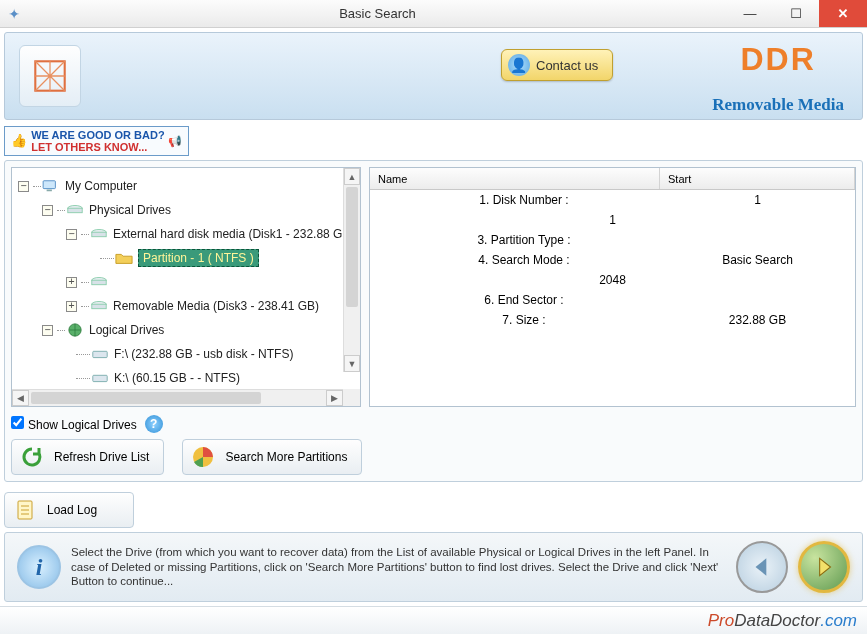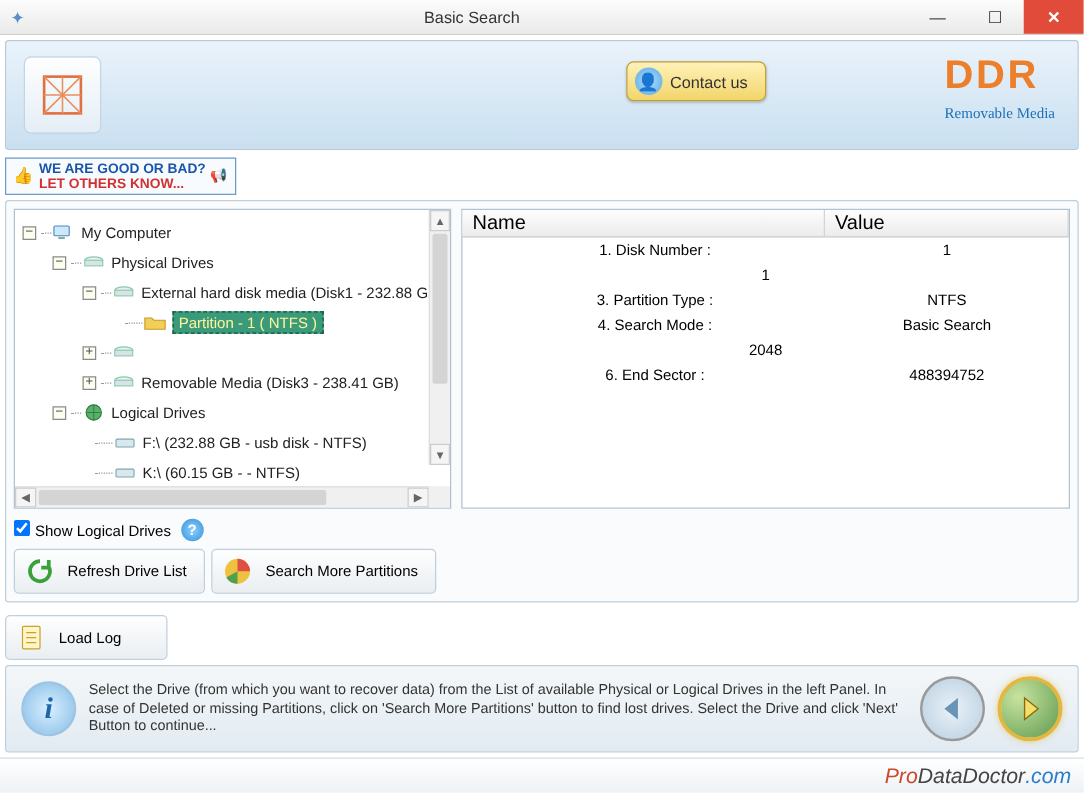--- a/index.html
+++ b/index.html
@@ -12,23 +12,23 @@
 .titlebar .winbtns { display:flex; height:100%; }
 .titlebar .winbtn { width:46px; display:flex; align-items:center; justify-content:center; font-size:13px; color:#333; }
 .titlebar .winbtn.close { background:#e04b3a; color:#fff; width:48px; font-weight:bold; }
 
 
 .header { height:88px; margin:4px 4px 0 4px; border:1px solid #b6c9da; border-radius:3px; background: linear-gradient(#eaf3fb, #c9dff0); position:relative; display:flex; align-items:flex-start; }
 .header .logo-box { width:62px; height:62px; margin:12px 12px 0 14px; border:1px solid #c2d5e4; border-radius:6px; background: linear-gradient(#fefefe,#e4eef6); display:flex; align-items:center; justify-content:center; }
 .header .logo-box svg { width:42px; height:42px; }
 .contact-btn { position:absolute; left:496px; top:16px; height:32px; padding:0 14px 0 6px; border:1px solid #c0a030; border-radius:6px; background: linear-gradient(#fff2b8,#f2d56a); display:flex; align-items:center; gap:6px; font-size:13px; color:#333; font-weight:500; box-shadow:0 1px 2px rgba(0,0,0,.2);}
 .contact-btn .avatar { width:22px; height:22px; border-radius:50%; background: radial-gradient(#aedfff,#5aa6e0); display:flex; align-items:center; justify-content:center; font-size:14px;}
-.brand { position:absolute; right:18px; top:10px; text-align:left; }
+.brand { position:absolute; right:18px; top:10px; text-align:center; }
 .brand .ddr { font-family: "Arial Black", Arial; font-size:32px; letter-spacing:2px; color:#ee7f2a; font-weight:900; line-height:1; }
-.brand .sub { font-family: "Comic Sans MS", cursive; color:#1a70b8; font-size:12px; font-weight:normal; margin-top:8px; }
+.brand .sub { font-family: "Comic Sans MS", cursive; color:#1a70b8; font-size:17px; font-weight:bold; margin-top:20px; }
 
 
 .ribbon { margin:6px 4px 0 4px; }
 .ribbon-inner { display:inline-flex; align-items:center; border:1px solid #6b9bc9; background:#f8fbfe; padding:2px 6px; font-family:"Courier New",monospace; font-size:11px; font-weight:bold; line-height:1.1; }
 .ribbon-inner .thumb { color:#2a66b0; margin-right:4px; font-size:13px;}
 .ribbon-inner .l1 { color:#1a55aa; }
 .ribbon-inner .l2 { color:#d03030; }
 .ribbon-inner .mega { color:#d03030; margin-left:4px; }
 
 
@@ -51,32 +51,32 @@
 
 .node { display:flex; align-items:center; height:24px; white-space:nowrap; }
 .exp { width:11px; height:11px; border:1px solid #8a8a8a; background:#fdfdf0; display:inline-flex; align-items:center; justify-content:center; font-size:10px; line-height:1; color:#555; margin-right:4px; font-family:monospace;}
 .dots-h { display:inline-block; height:1px; border-top:1px dotted #999; vertical-align:middle;}
 .ic { width:20px; height:14px; display:inline-flex; align-items:center; justify-content:center; margin-right:4px;}
 .ic-computer svg, .ic-drive svg, .ic-folder svg, .ic-globe svg { width:18px; height:14px; }
 .node-label { color:#222; }
 .node-label.sel { background:#3a9a7a; border:1px dashed #0a553b; color:#fff599; padding:1px 4px; }
 
 
-.dt-head { display:flex; background:linear-gradient(#fdfdfd,#ececec); border-bottom:1px solid #c8c8c8; height:22px; font-size:16px; align-items:center;}
+.dt-head { display:flex; background:linear-gradient(#fdfdfd,#ececec); border-bottom:1px solid #c8c8c8; height:22px; font-size:11px; align-items:center;}
 .dt-head .col { padding:0 8px; border-right:1px solid #d3d3d3; height:100%; display:flex; align-items:center;}
 .dt-head .c1 { width:290px; } .dt-head .c2 { flex:1; }
 .dt-body { font-size:12px; }
 .dt-row { display:flex; height:20px; align-items:center;text-align:center; }
 .dt-row .c1 { width:290px; padding-left:18px; } .dt-row .c2 { flex:1; }
 
 .opts { margin-top:8px; display:flex; align-items:center; gap:8px; font-size:12px; }
 .opts input { margin-right:4px; }
 .help-ic { width:18px; height:18px; border-radius:50%; background:radial-gradient(#8fd1ff,#2f8fd6); color:#fff; display:inline-flex; align-items:center; justify-content:center; font-size:12px; font-weight:bold;}
 
-.btn-row { margin-top:6px; display:flex; gap:5px;text-align:right; }
+.btn-row { margin-top:6px; display:flex; gap:18px;text-align:right; }
 .gbtn { height:36px; border:1px solid #bfcfdc; border-radius:4px; background:linear-gradient(#fefefe,#e9eef2); display:flex; align-items:center; padding:0 14px 0 8px; font-size:12px; gap:10px; }
 .gbtn .gic { width:24px; height:24px; display:flex; align-items:center; justify-content:center; }
 
 .loadlog { margin:10px 4px 0 4px; }
 .loadlog .gbtn { width:130px; }
 
 
 .footer { position:absolute; bottom:32px; left:4px; right:4px; height:70px; border:1px solid #bfcfdc; border-radius:3px; background:linear-gradient(#f4f7f9,#e2ebf2); display:flex; align-items:center; padding:0 12px; gap:10px;}
 .footer .info-ic { width:44px; height:44px; border-radius:50%; background:radial-gradient(#d9f0ff,#87bce6); display:flex; align-items:center; justify-content:center; border:2px solid #9cc4e4;}
 .footer .info-ic span { font-family:Georgia,serif; font-style:italic; font-weight:bold; font-size:24px; color:#2266aa;}
@@ -251,44 +251,46 @@
             </div>
           <div class="arrow">▶</div>
         </div>
         <div class="corner"></div>
       </div>
     </div>
 
     <div class="detail-pane">
       <div class="dt-head">
         <div class="col c1">Name</div>
-        <div class="col c2">Value</div>
+        <div class="col c2">Start</div>
       </div>
       <div class="dt-body" id="dt-body">
           <div class="dt-row">
             <div class="c1">1. Disk Number :</div>
             <div class="c2">1</div>
           </div>
           <div class="dt-row">
             <div class="c2">1</div>
           </div>
           <div class="dt-row">
             <div class="c1">3. Partition Type :</div>
-            <div class="c2">NTFS</div>
           </div>
           <div class="dt-row">
             <div class="c1">4. Search Mode :</div>
             <div class="c2">Basic Search</div>
           </div>
           <div class="dt-row">
             <div class="c2">2048</div>
           </div>
           <div class="dt-row">
             <div class="c1">6. End Sector :</div>
-            <div class="c2">488394752</div>
+          </div>
+          <div class="dt-row">
+            <div class="c1">7. Size :</div>
+            <div class="c2">232.88 GB</div>
           </div>
         </div>
     </div>
   </div>
 
   <div class="opts">
     <label><input type="checkbox" checked="" style=""><span>Show Logical Drives</span></label>
     <span class="help-ic">?</span>
   </div>
 

